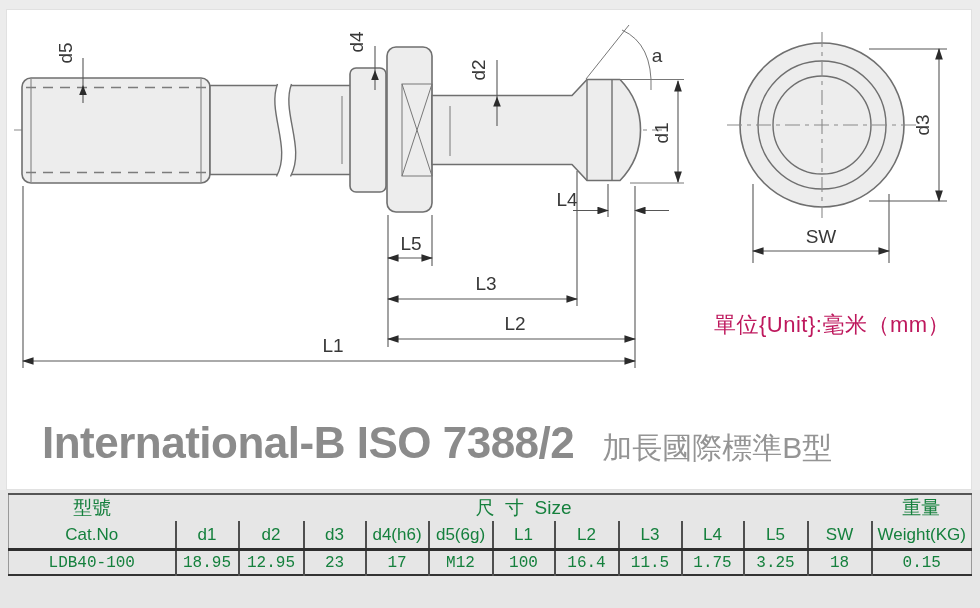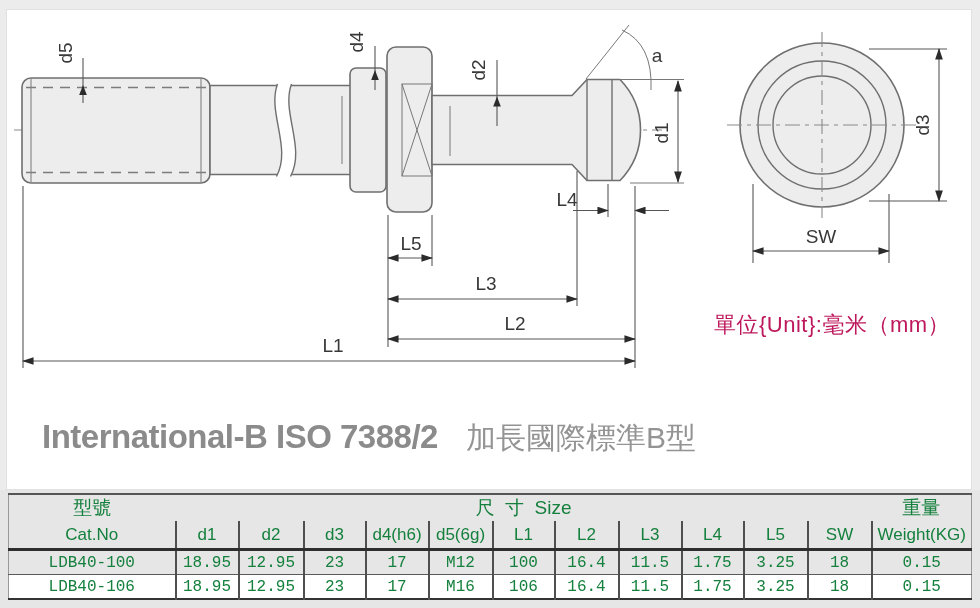--- a/index.html
+++ b/index.html
@@ -3,21 +3,21 @@
 <meta charset="utf-8">
 <style>
   html,body{margin:0;padding:0;}
   .page{position:relative;width:980px;height:608px;background:#ececec;overflow:hidden;
         font-family:"Liberation Sans",sans-serif;}
   .panel{position:absolute;left:6px;top:9px;width:966px;height:481px;background:#ffffff;
          border:1px solid #e1e1e1;box-sizing:border-box;}
   .drawing{position:absolute;left:0;top:0;width:980px;height:490px;}
   .unit-note{position:absolute;left:714px;top:310px;font-size:22px;color:#be185d;letter-spacing:.5px;}
   .title{position:absolute;left:42px;top:418px;white-space:nowrap;}
-  .title-en{font-weight:bold;font-size:33px;color:#8b8b8b;letter-spacing:-.5px;}
+  .title-en{font-weight:bold;font-size:44px;color:#8b8b8b;letter-spacing:-.5px;}
   .title-zh{font-size:30px;color:#949494;margin-left:28px;}
   .band{position:absolute;left:0;top:490px;width:980px;height:118px;background:#e6e6e6;}
   .spec{position:absolute;left:8px;top:493px;width:963px;border-collapse:collapse;table-layout:fixed;
         color:#15803d;border-top:2px solid #555;border-bottom:2px solid #333;
         border-left:1px solid #999;border-right:1px solid #999;}
   .spec td{padding:0;text-align:center;vertical-align:middle;overflow:hidden;}
   tr.h1 td{height:26px;font-size:19px;white-space:pre;}
   tr.h2 td{height:27px;font-size:17px;border-bottom:3px solid #2e2e2e;margin-left:35px;}
   tr.h2 td + td, tr.r td + td{border-left:2px solid #4f4f4f;}
   tr.r td{height:23px;font-size:16px;font-family:Liberation Mono, monospace;}
@@ -201,30 +201,15 @@
       <td>17</td>
       <td>M12</td>
       <td>100</td>
       <td>16.4</td>
       <td>11.5</td>
       <td>1.75</td>
       <td>3.25</td>
       <td>18</td>
       <td>0.15</td>
     </tr>
-    <tr class="r r2">
-      <td>LDB40-106</td>
-      <td>18.95</td>
-      <td>12.95</td>
-      <td>23</td>
-      <td>17</td>
-      <td>M16</td>
-      <td>106</td>
-      <td>16.4</td>
-      <td>11.5</td>
-      <td>1.75</td>
-      <td>3.25</td>
-      <td>18</td>
-      <td>0.15</td>
-    </tr>
   </tbody>
     </table>
 </div>
 
 </body></html>

